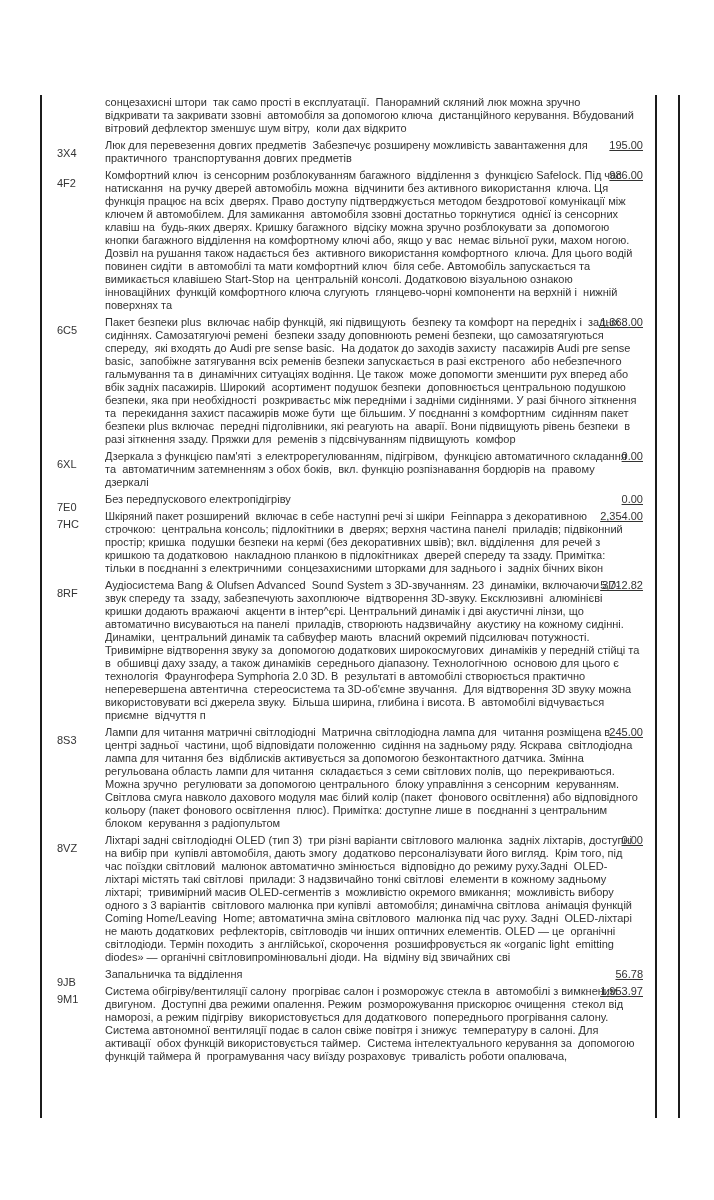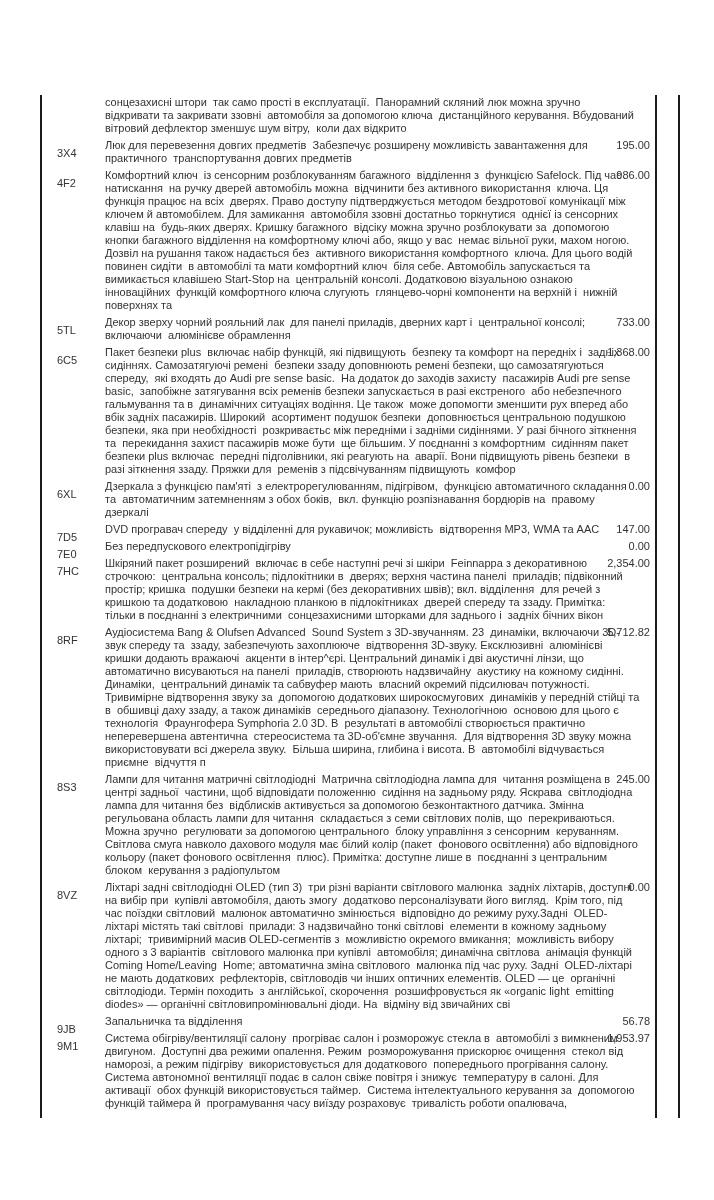--- a/index.html
+++ b/index.html
@@ -50,23 +50,24 @@
     white-space: nowrap;
   }
   .desc {
     display: block;
     width: 535px;
     white-space: pre-wrap;
     word-wrap: break-word;
   }
   .price {
     position: absolute;
-    right: 0;
+    right: 7px;
     top: 0;
     white-space: nowrap;
+    text-decoration: underline;
   }
 </style>
 </head>
 <body>
 
 <div class="sheet">
   <div class="vline vline-left"></div>
   <div class="vline vline-right-inner"></div>
   <div class="vline vline-right-outer"></div>
   <div class="rows" id="rows-container">
@@ -81,44 +82,34 @@
     <span class="price">195.00</span>
     <span class="desc">Люк для перевезення довгих предметів  Забезпечує розширену можливість завантаження для практичного  транспортування довгих предметів</span>
   </div>
 
   <div class="row">
     <span class="code">4F2</span>
     <span class="price">986.00</span>
     <span class="desc">Комфортний ключ  із сенсорним розблокуванням багажного  відділення з  функцією Safelock. Під час натискання  на ручку дверей автомобіль можна  відчинити без активного використання  ключа. Ця функція працює на всіх  дверях. Право доступу підтверджується методом бездротової комунікації між  ключем й автомобілем. Для замикання  автомобіля ззовні достатньо торкнутися  однієї із сенсорних клавіш на  будь-яких дверях. Кришку багажного  відсіку можна зручно розблокувати за  допомогою кнопки багажного відділення на комфортному ключі або, якщо у вас  немає вільної руки, махом ногою.  Дозвіл на рушання також надається без  активного використання комфортного  ключа. Для цього водій повинен сидіти  в автомобілі та мати комфортний ключ  біля себе. Автомобіль запускається та  вимикається клавішею Start-Stop на  центральній консолі. Додатковою візуальною ознакою інноваційних  функцій комфортного ключа слугують  глянцево-чорні компоненти на верхній і  нижній поверхнях та</span>
   </div>
 
-  <div class="row">
-    <span class="code">5TL</span>
-    <span class="price">733.00</span>
-    <span class="desc">Декор зверху чорний рояльний лак  для панелі приладів, дверних карт і  центральної консолі; включаючи  алюмінієве обрамлення</span>
-  </div>
 
   <div class="row">
     <span class="code">6C5</span>
     <span class="price">1,368.00</span>
     <span class="desc">Пакет безпеки plus  включає набір функцій, які підвищують  безпеку та комфорт на передніх і  задніх сидіннях. Самозатягуючі ремені  безпеки ззаду доповнюють ремені безпеки, що самозатягуються спереду,  які входять до Audi pre sense basic.  На додаток до заходів захисту  пасажирів Audi pre sense basic,  запобіжне затягування всіх ременів безпеки запускається в разі екстреного  або небезпечного гальмування та в  динамічних ситуаціях водіння. Це також  може допомогти зменшити рух вперед або  вбік задніх пасажирів. Широкий  асортимент подушок безпеки  доповнюється центральною подушкою  безпеки, яка при необхідності  розкриваєтьс між передніми і задніми сидіннями. У разі бічного зіткнення та  перекидання захист пасажирів може бути  ще більшим. У поєднанні з комфортним  сидінням пакет безпеки plus включає  передні підголівники, які реагують на  аварії. Вони підвищують рівень безпеки  в разі зіткнення ззаду. Пряжки для  ременів з підсвічуванням підвищують  комфор</span>
   </div>
 
 
   <div class="row">
     <span class="code">6XL</span>
     <span class="price">0.00</span>
     <span class="desc">Дзеркала з функцією пам'яті  з електрорегулюванням, підігрівом,  функцією автоматичного складання та  автоматичним затемненням з обох боків,  вкл. функцію розпізнавання бордюрів на  правому дзеркалі</span>
   </div>
 
-  <div class="row">
-    <span class="code">7D5</span>
-    <span class="price">147.00</span>
-    <span class="desc">DVD програвач спереду  у відділенні для рукавичок; можливість  відтворення MP3, WMA та AAC</span>
-  </div>
 
   <div class="row">
     <span class="code">7E0</span>
     <span class="price">0.00</span>
     <span class="desc">Без передпускового електропідігріву</span>
   </div>
 
   <div class="row">
     <span class="code">7HC</span>
     <span class="price">2,354.00</span>

